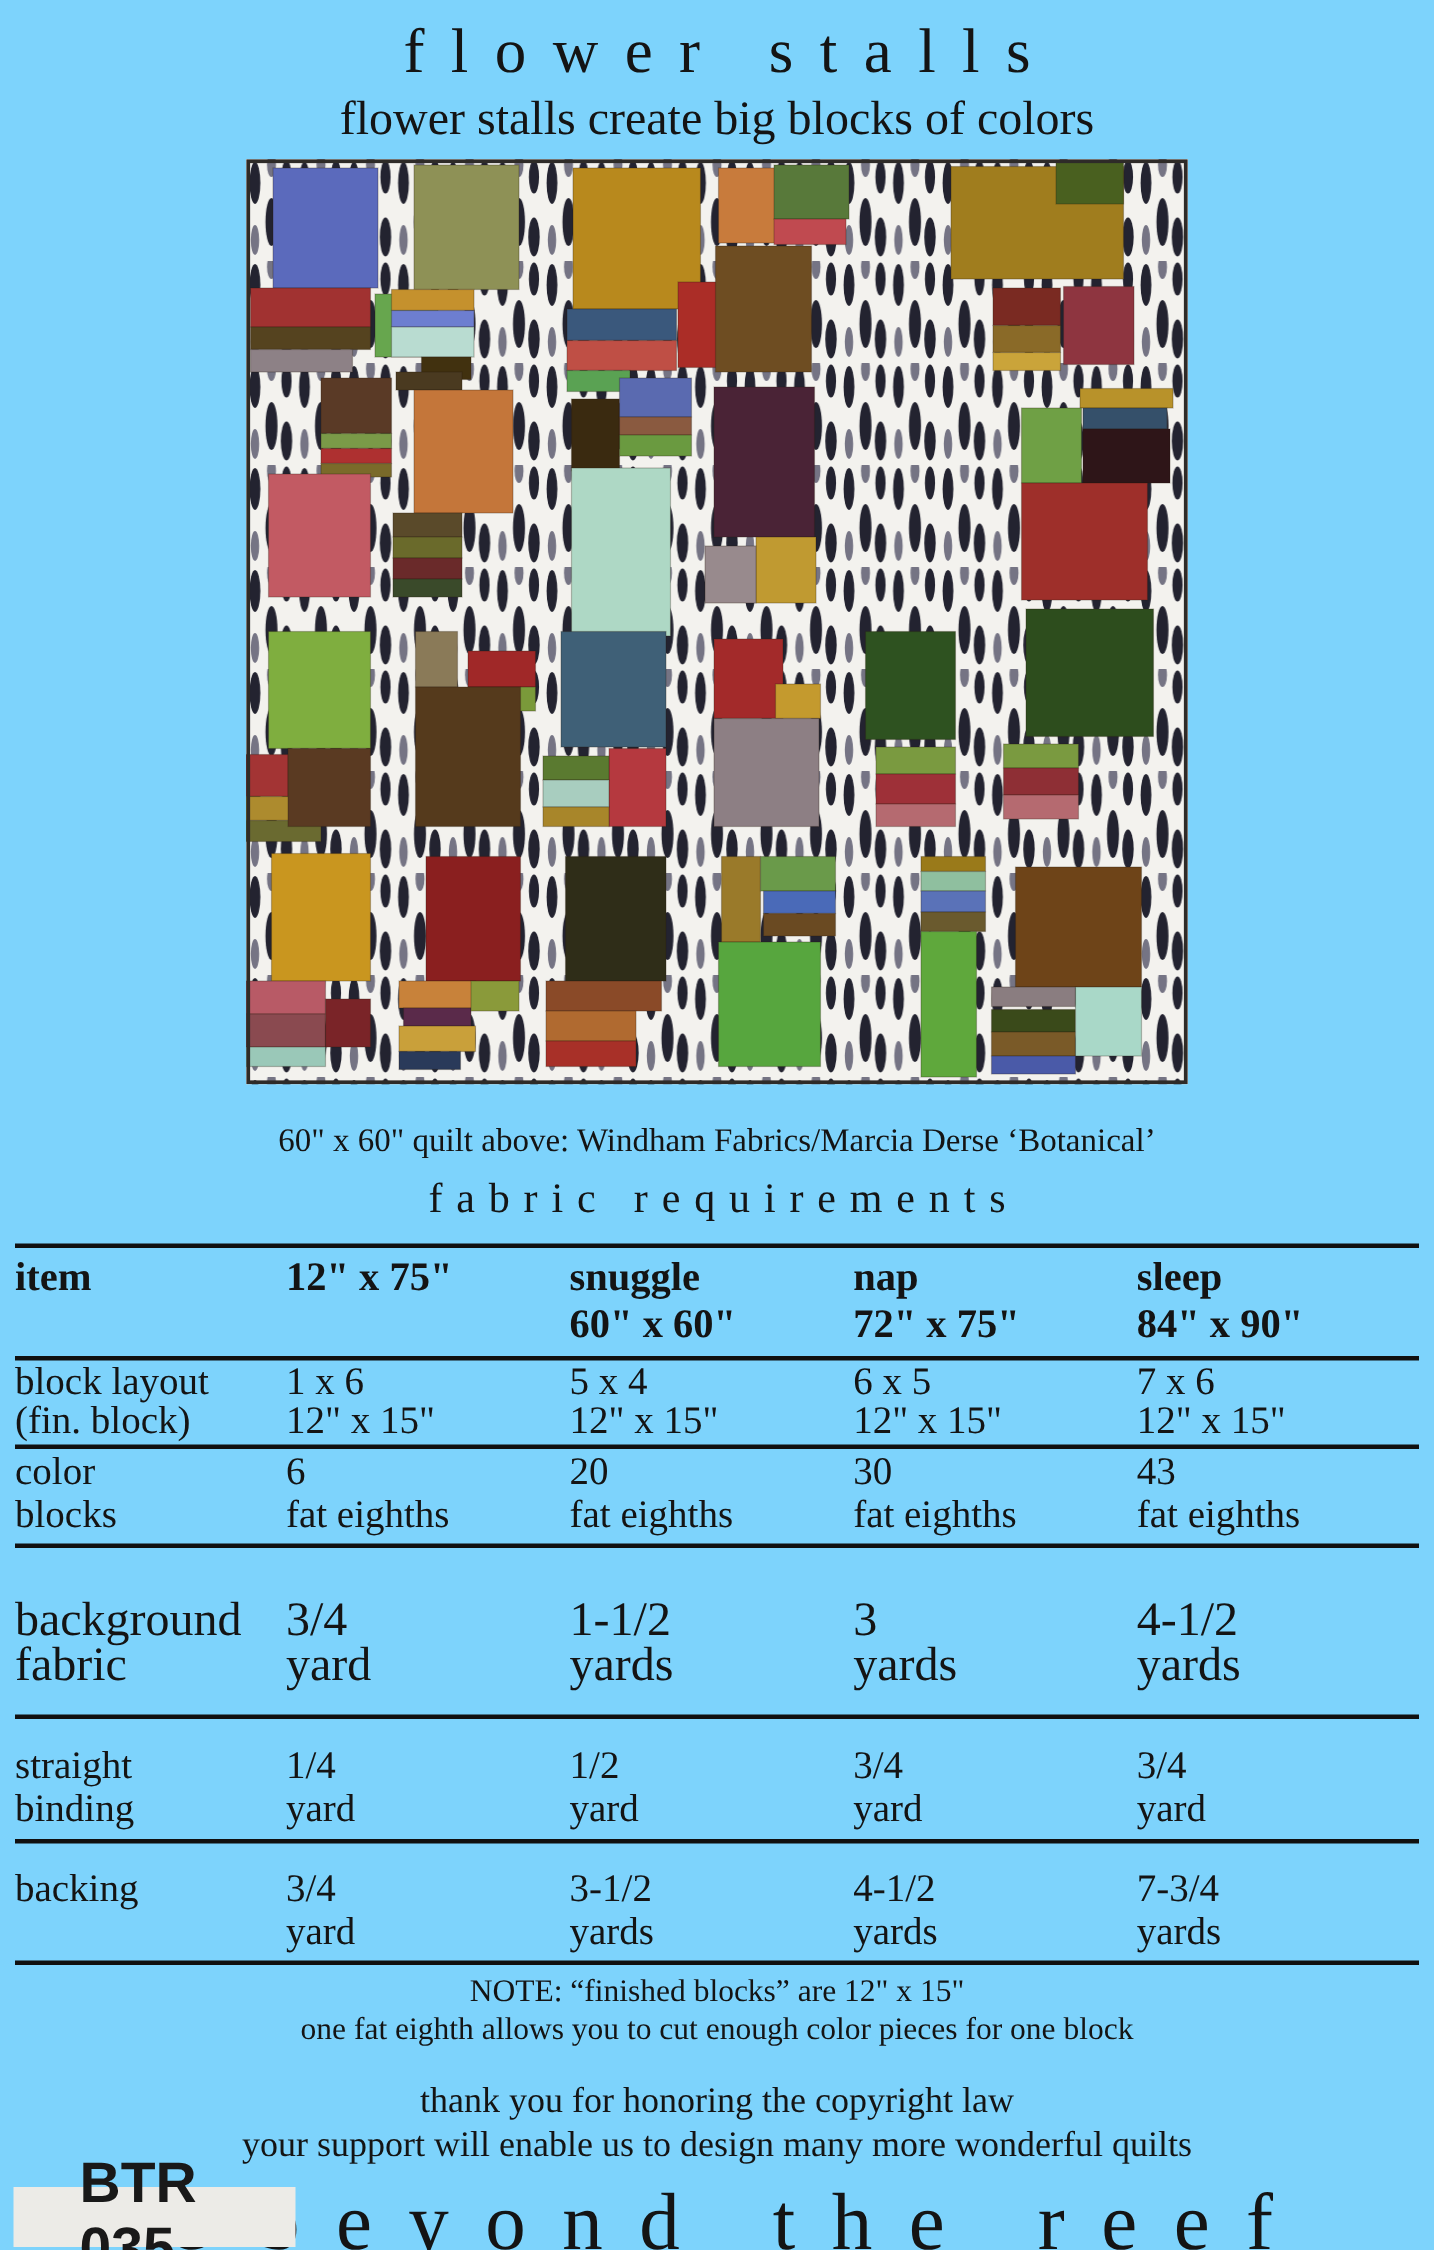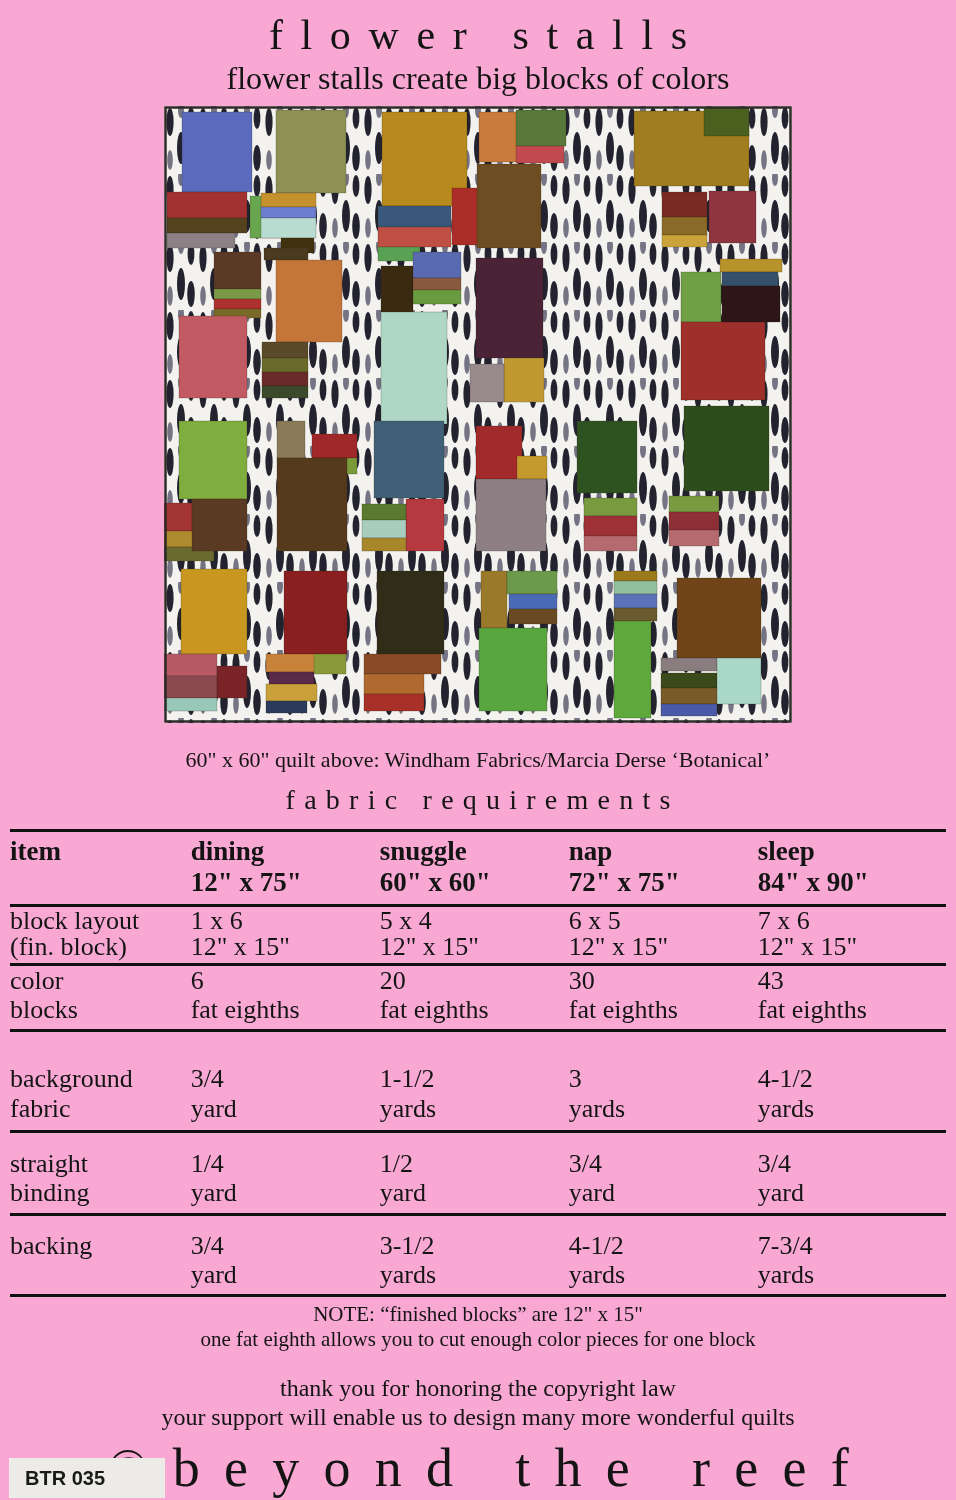--- a/index.html
+++ b/index.html
@@ -1,18 +1,18 @@
 <!DOCTYPE html>
 <html><head>
 <meta charset="utf-8">
 <style>
   html,body{margin:0;padding:0;background:#888;}
   .page{
     width:956px;height:1500px;position:relative;margin:0 auto;
-    background:#f9a8d4;color:#141414;overflow:hidden;
+    background:#7dd3fc;color:#141414;overflow:hidden;
     font-family:"Liberation Serif", serif;
   }
   .center{text-align:center;}
   .title{
     margin:0;padding-top:14px;font-size:42px;font-weight:normal;
     letter-spacing:0.42em;text-indent:0.42em;line-height:1.0;
   }
   .subtitle{
     margin:6px 0 0 0;font-size:32px;font-weight:normal;line-height:1.0;
   }
@@ -26,36 +26,36 @@
   .ftable{margin:4px 10px 0;border-top:3px solid #101010;}
   .trow{
     display:grid;grid-template-columns:19.3% 20.2% 20.2% 20.2% 20.1%;
     border-bottom:3px solid #101010;
   }
   .tcell{text-align:left;}
   .tcell span{display:block;}
   .thead .tcell{font-weight:bold;font-size:27px;line-height:31px;padding:4px 0 6px;}
   .r1 .tcell{font-size:26px;line-height:26px;padding:1px 0 3px;}
   .r2 .tcell{font-size:26px;line-height:29px;padding:0 0 5px;}
-  .r3 .tcell{font-size:26px;line-height:30px;padding:32px 0 6px;}
+  .r3 .tcell{font-size:32px;line-height:30px;padding:32px 0 19px;}
   .r4 .tcell{font-size:26px;line-height:29px;padding:16px 0 6px;}
   .r5 .tcell{font-size:26px;line-height:29px;padding:15px 0 5px;}
   .note1{margin-top:5px;font-size:21px;line-height:25px;}
   .note2{font-size:21px;line-height:25px;}
   .thanks1{margin-top:22px;font-size:24px;line-height:29px;}
   .thanks2{font-size:24px;line-height:29px;}
   .logo{
     margin:8px 0 0 0;font-size:54px;font-weight:normal;line-height:56px;
     letter-spacing:0.45em;text-indent:0.45em;
   }
   .sticker{
-    position:absolute;left:9px;top:1458px;width:156px;height:40px;
+    position:absolute;left:9px;top:1458px;width:188px;height:40px;
     background:#ecebe7;display:flex;align-items:center;
     font-family:"Liberation Sans", sans-serif;font-weight:bold;
-    font-size:20px;padding-left:16px;box-sizing:border-box;color:#191919;
+    font-size:38px;padding-left:44px;box-sizing:border-box;color:#191919;
   }
 </style>
 </head>
 <body>
 
 <div class="page">
 
   <h1 class="title center">flower stalls</h1>
   <div class="subtitle center">flower stalls create big blocks of colors</div>
 
@@ -187,21 +187,20 @@
   <div class="section-heading center">fabric requirements</div>
 
   <div class="ftable">
 
     <div class="trow thead">
       <div class="tcell">
         <span>item</span>
         <span></span>
       </div>
       <div class="tcell">
-        <span>dining</span>
         <span>12" x  75"</span>
       </div>
       <div class="tcell">
         <span>snuggle</span>
         <span>60" x  60"</span>
       </div>
       <div class="tcell">
         <span>nap</span>
         <span>72" x  75"</span>
       </div>

